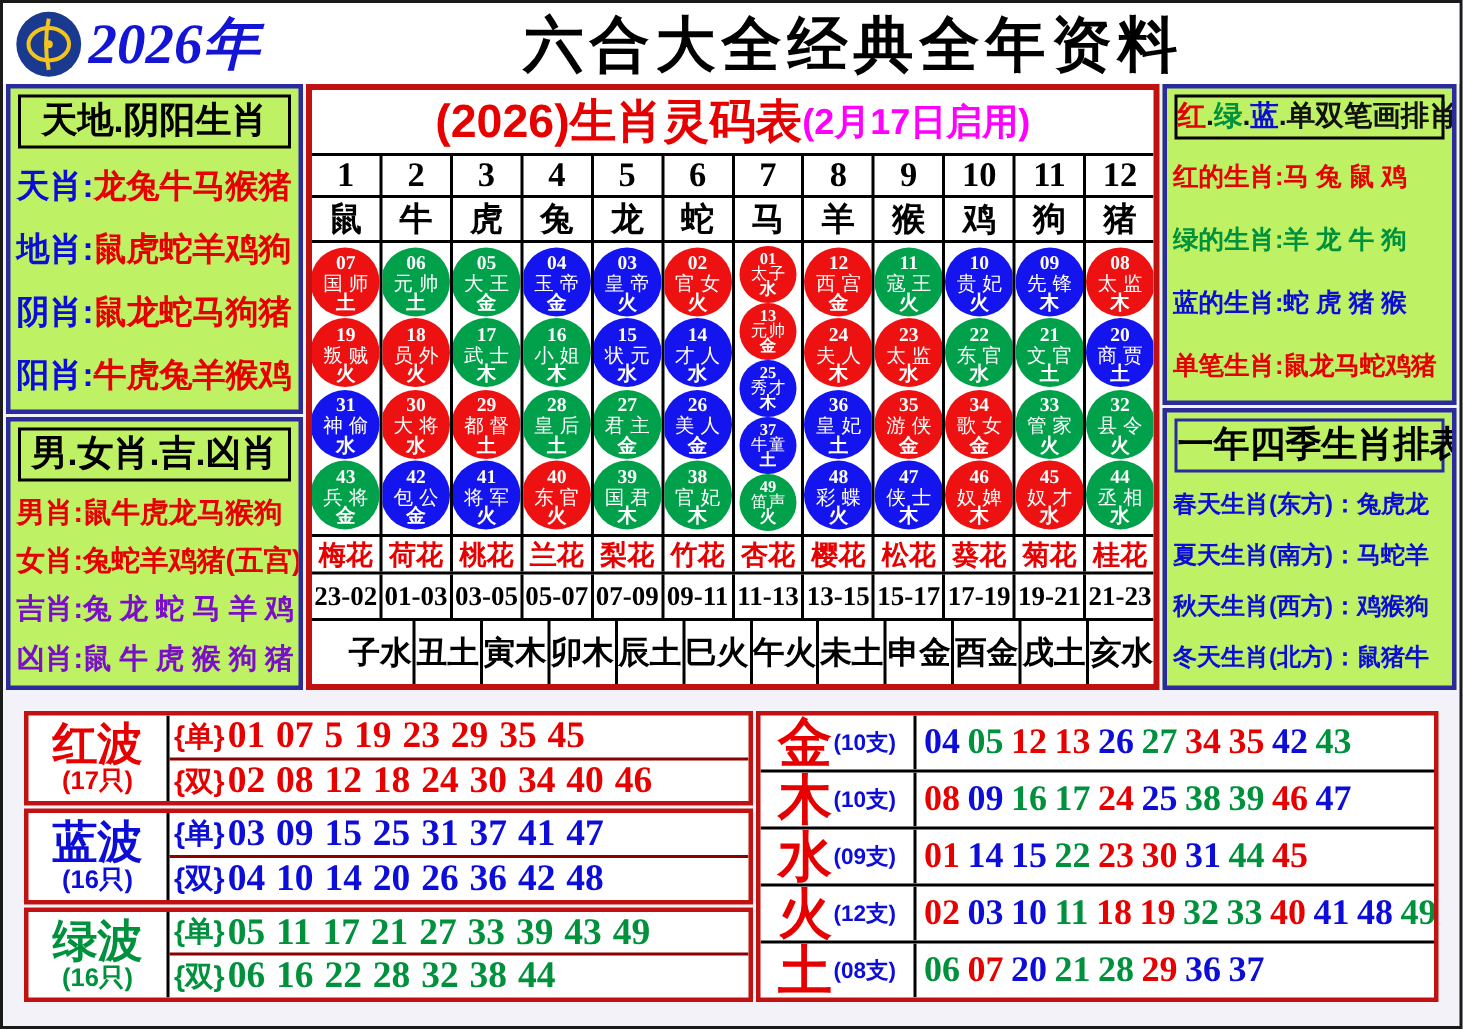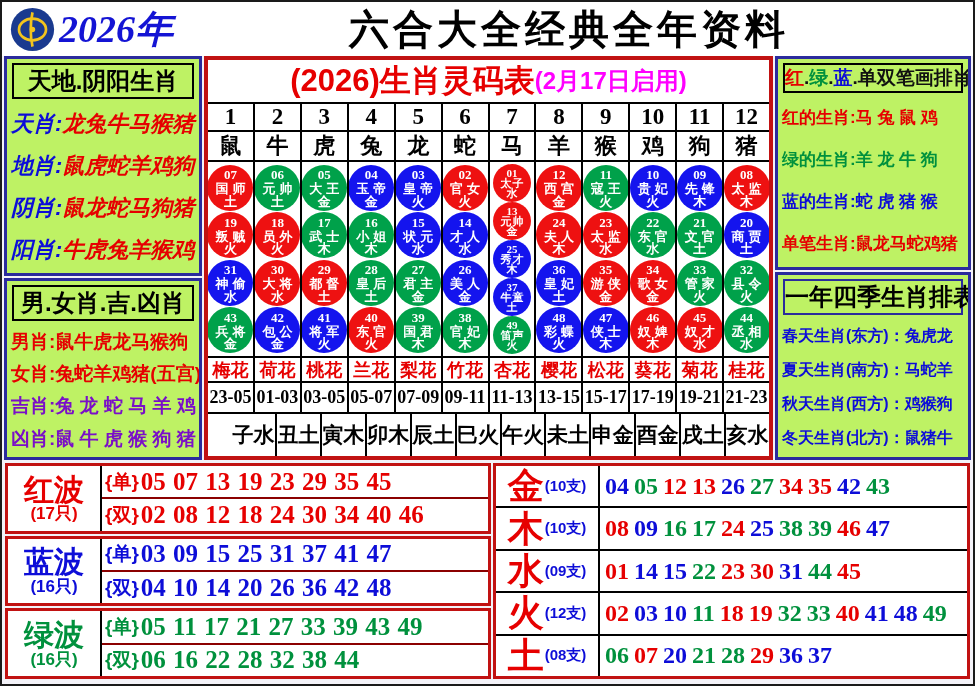--- a/index.html
+++ b/index.html
@@ -25,21 +25,21 @@
 
   
   .main{height:404px;display:flex;gap:2px;padding:0 2px;}
   .sidecol{display:flex;flex-direction:column;gap:2px;}
   .sidecol.left{width:198px;} .sidecol.right{width:196px;}
   .side-box{border:3px solid var(--navy);background:#bef264;overflow:hidden;display:flex;flex-direction:column;}
   .side-head{border:2px solid #000;margin:4px 5px 2px 5px;text-align:center;font-weight:900;
              font-size:24px;color:#000;white-space:nowrap;line-height:1.35;}
   .side-rows{flex:1;display:flex;flex-direction:column;justify-content:space-around;padding:2px 4px;}
   .side-row{font-weight:900;white-space:nowrap;}
-  .lt .side-row{font-size:22px;font-style:italic;}
+  .lt .side-row{font-size:22px;}
   .lb .side-row{font-size:19px;}
   .rt .side-head{font-size:19px;}
   .rt .side-row{font-size:17px;}
   .rb .side-head{border-color:var(--navy);}
   .rb .side-row{font-size:16px;color:var(--blue);}
 
   
   .center-box{flex:1;border:4px solid var(--bred);background:#fff;display:flex;flex-direction:column;overflow:hidden;}
   .c-title{height:42px;display:flex;align-items:center;justify-content:center;white-space:nowrap;}
   .c-title .t1{font-weight:900;font-size:31px;color:var(--red);}
@@ -53,29 +53,29 @@
   .row-flw{height:25px;} .row-flw .cell{font-weight:900;font-size:18px;color:var(--red);}
   .row-hrs{height:31px;} .row-hrs .cell{font:700 18px var(--serif);color:#000;}
   .row-brn{flex:1;padding-left:24px;} .row-brn .cell{font-weight:900;font-size:21px;color:#000;}
   .circles{flex:1;display:flex;border-top:2px solid #000;}
   .ccol{flex:1;display:flex;flex-direction:column;align-items:center;justify-content:space-around;
         padding:2px 0;overflow:hidden;}
   .ccol + .ccol{border-left:2px solid #000;}
   .circle{width:46px;height:46px;border-radius:50%;color:#fff;display:flex;flex-direction:column;
           align-items:center;justify-content:center;line-height:0.95;flex:0 0 auto;}
   .circle .cn{font:700 13px var(--serif);}
-  .circle .cname{font-weight:700;font-size:13px;letter-spacing:4px;padding-left:4px;white-space:nowrap;}
+  .circle .cname{font-weight:400;font-size:13px;letter-spacing:4px;padding-left:4px;white-space:nowrap;}
   .circle .celem{font-weight:700;font-size:13px;}
   .ccol.small .circle{width:38px;height:38px;line-height:0.9;}
   .ccol.small .cn{font-size:11px;}
   .ccol.small .cname{font-size:11px;letter-spacing:1px;padding-left:1px;}
   .ccol.small .celem{font-size:11px;}
 
   
-  .bottom{height:222px;display:flex;gap:2px;padding:3px;}
+  .bottom{height:222px;display:flex;gap:2px;padding:14px;}
   .waves{width:486px;display:flex;flex-direction:column;gap:2px;}
   .wave-box{flex:1;border:3px solid var(--bred);background:#fff;display:flex;overflow:hidden;}
   .wave-label{width:94px;border-right:2px solid #000;display:flex;flex-direction:column;
               align-items:center;justify-content:center;line-height:1.05;}
   .wave-name{font-weight:900;font-size:30px;white-space:nowrap;}
   .wave-count{font-weight:700;font-size:17px;white-space:nowrap;}
   .wave-rows{flex:1;display:flex;flex-direction:column;}
   .wave-row{flex:1;display:flex;align-items:center;padding-left:3px;white-space:nowrap;overflow:hidden;}
   .wave-row + .wave-row{border-top:2px solid #8b0000;}
   .wave-tag{font-weight:900;font-size:19px;margin-right:2px;}
@@ -439,21 +439,21 @@
         <div class="cell">梨花</div>
         <div class="cell">竹花</div>
         <div class="cell">杏花</div>
         <div class="cell">樱花</div>
         <div class="cell">松花</div>
         <div class="cell">葵花</div>
         <div class="cell">菊花</div>
         <div class="cell">桂花</div>
       </div>
     <div class="grid-row row-hrs" id="row-hrs">
-        <div class="cell">23-05</div>
+        <div class="cell">23-02</div>
         <div class="cell">01-03</div>
         <div class="cell">03-05</div>
         <div class="cell">05-07</div>
         <div class="cell">07-09</div>
         <div class="cell">09-11</div>
         <div class="cell">11-13</div>
         <div class="cell">13-15</div>
         <div class="cell">15-17</div>
         <div class="cell">17-19</div>
         <div class="cell">19-21</div>
@@ -500,21 +500,21 @@
 <div class="bottom">
   <div class="waves" id="waves">
       <div class="wave-box">
         <div class="wave-label">
           <div class="wave-name c-red">红波</div>
           <div class="wave-count c-red">(17只)</div>
         </div>
         <div class="wave-rows">
           <div class="wave-row">
             <span class="wave-tag c-red">{单}</span>
-            <span class="wave-nums c-red">05 07 13 19 23 29 35 45</span>
+            <span class="wave-nums c-red">01 07 5 19 23 29 35 45</span>
           </div>
           <div class="wave-row">
             <span class="wave-tag c-red">{双}</span>
             <span class="wave-nums c-red">02 08 12 18 24 30 34 40 46</span>
           </div>
         </div>
       </div>
       <div class="wave-box">
         <div class="wave-label">
           <div class="wave-name c-blue">蓝波</div>

